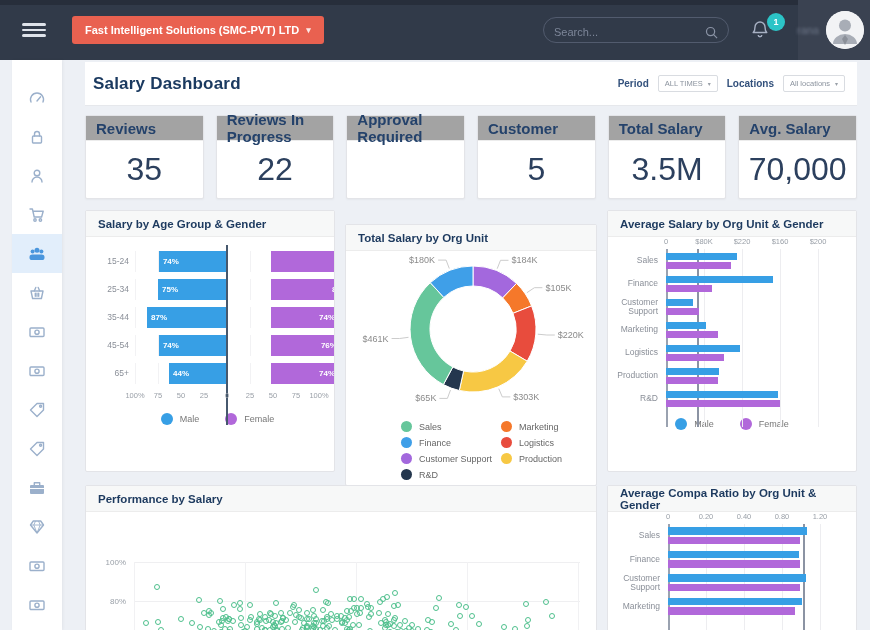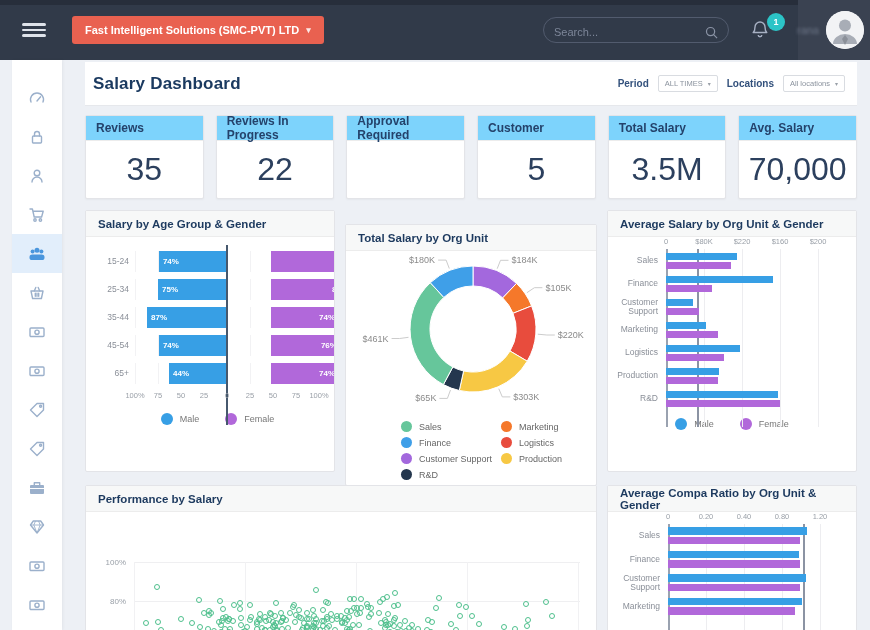--- a/index.html
+++ b/index.html
@@ -44,22 +44,22 @@
   .header-controls { margin-left:auto; display:flex; align-items:center; gap:9px; }
   .ctl-label { font-size:10px; font-weight:bold; color:#33517c; }
   .ctl-select { height:17px; min-width:50px; background:#fff; border:1px solid #d9dce1; border-radius:2px;
                 display:flex; align-items:center; gap:5px; padding:0 6px; font-size:7.5px; color:#8b939e;
                 cursor:pointer; }
   .ctl-select .caret { font-size:6px; color:#9aa0a8; }
 
   
   #kpi-row { position:absolute; left:85px; top:115px; width:772px; height:84px; display:flex; gap:12px; }
   .kpi { flex:1; background:#fff; border:1px solid #e3e4e8; border-radius:2px; box-shadow:0 1px 2px rgba(0,0,0,.04); }
-  .kpi-h { height:25px; background:#7dd3fc; border-bottom:1px solid #ececec; display:flex; align-items:center;
-           padding-left:10px; font-size:12px; font-weight:bold; color:#24426b; }
+  .kpi-h { height:25px; background:#a3a3a3; border-bottom:1px solid #ececec; display:flex; align-items:center;
+           padding-left:10px; font-size:15px; font-weight:bold; color:#24426b; }
   .kpi-v { height:56px; display:flex; align-items:center; justify-content:center; font-size:32px; color:#2c405e; }
 
   
   .card { position:absolute; background:#fff; border:1px solid #e3e4e8; border-radius:2px; overflow:hidden; }
   .card-h { height:26px; background:#f7f8f8; border-bottom:1px solid #ececec; display:flex; align-items:center;
             padding-left:12px; font-size:11.5px; font-weight:bold; color:#1d3a5f; }
   #card-tornado { left:85px;  top:210px; width:250px; height:262px; }
   #card-donut   { left:345px; top:224px; width:252px; height:262px; }
   #card-avg     { left:607px; top:210px; width:250px; height:262px; }
   #card-scatter { left:85px;  top:485px; width:512px; height:215px; }

